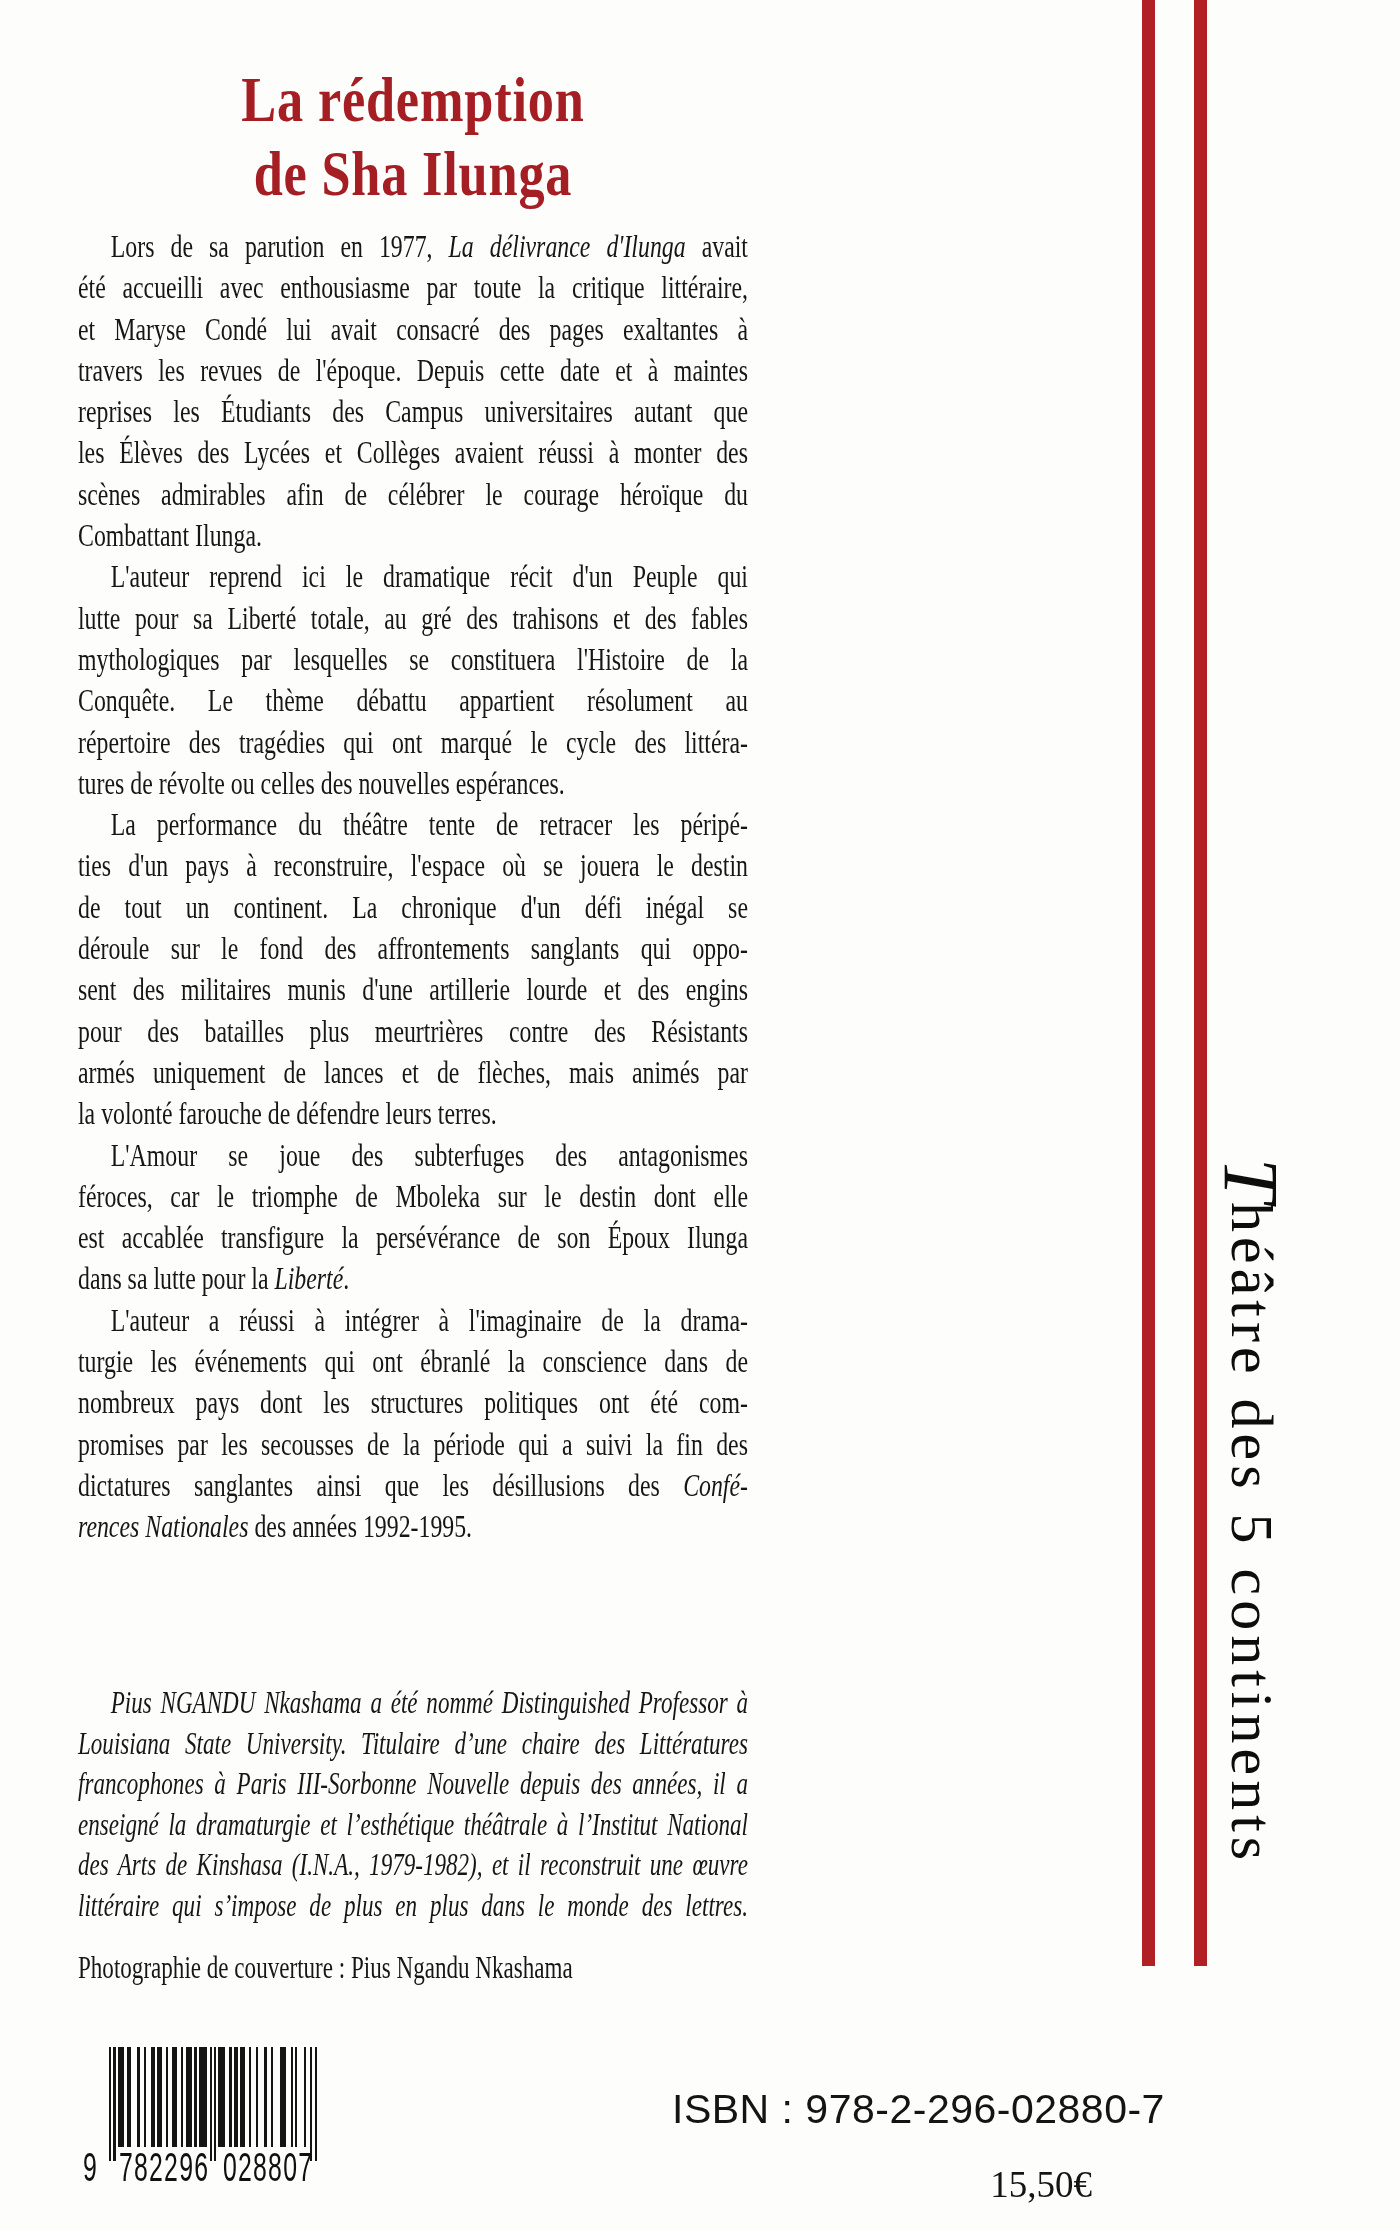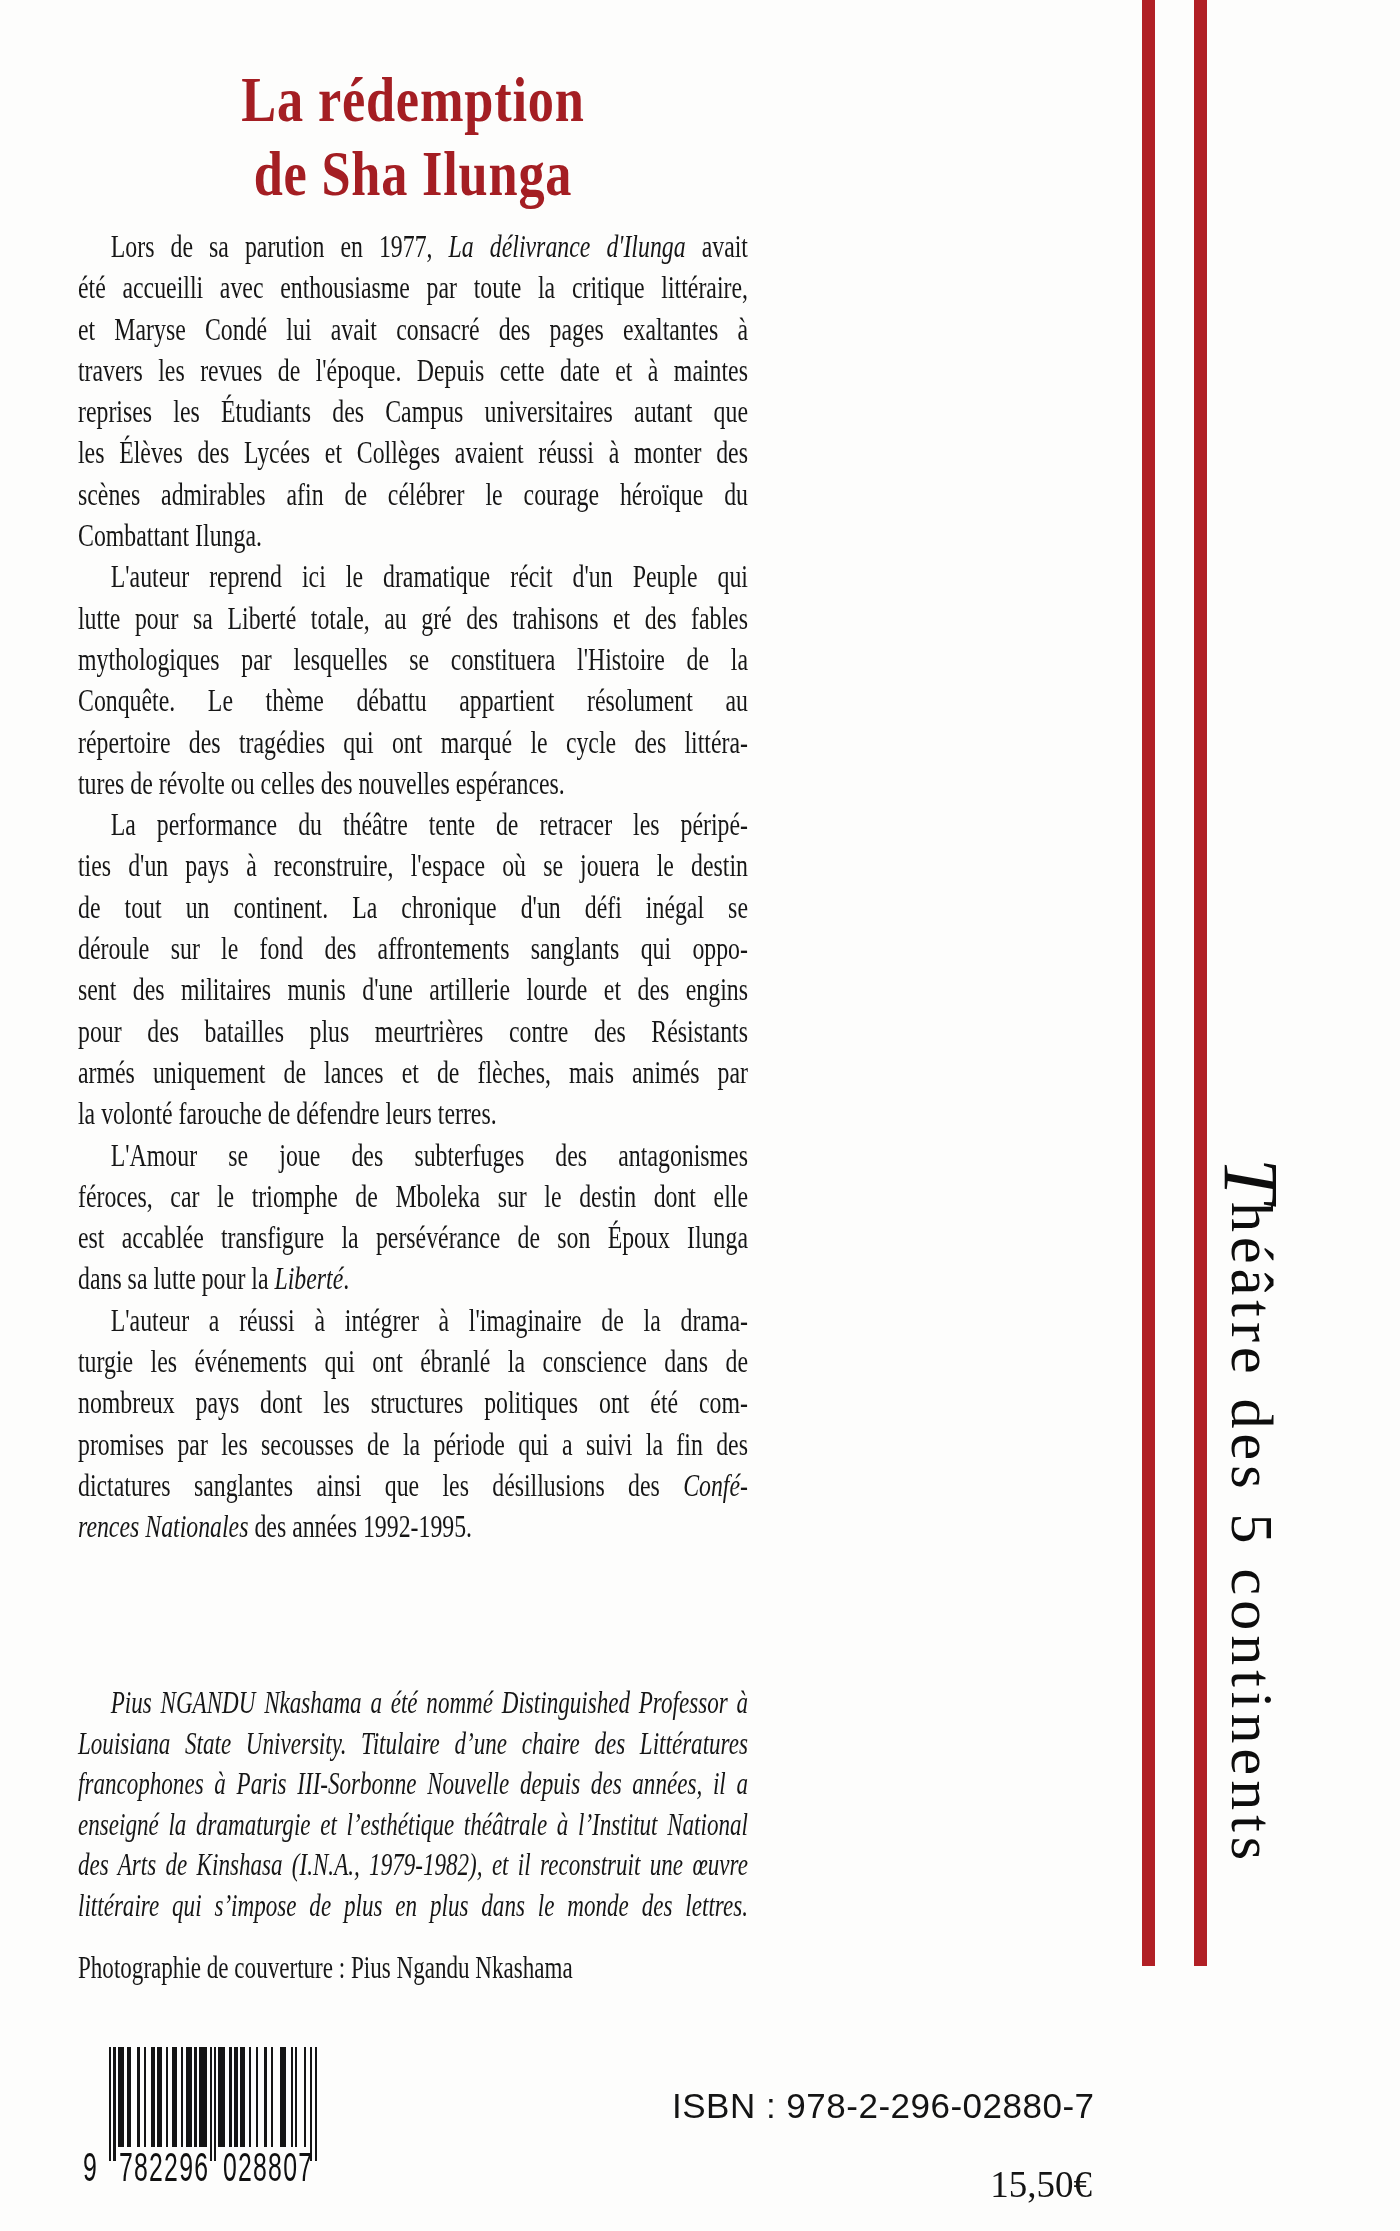--- a/index.html
+++ b/index.html
@@ -86,21 +86,21 @@
     transform:scaleX(0.62);transform-origin:0 0;
     letter-spacing:2px;white-space:nowrap;
   }
   .bc-lead{left:-2px;}
   .bc-g1{left:34px;}
   .bc-g2{left:138px;}
   
   .isbn{
     position:absolute;left:672px;top:2086px;
     font-family:"Liberation Sans", sans-serif;
-    font-size:35px;letter-spacing:0.5px;color:#141414;
+    font-size:41px;letter-spacing:0.5px;color:#141414;
   }
   .price{
     position:absolute;left:916px;top:2163px;width:176px;
     text-align:right;font-size:37px;color:#141414;
   }
 </style>
 </head>
 <body>
 
 <div class="page">

